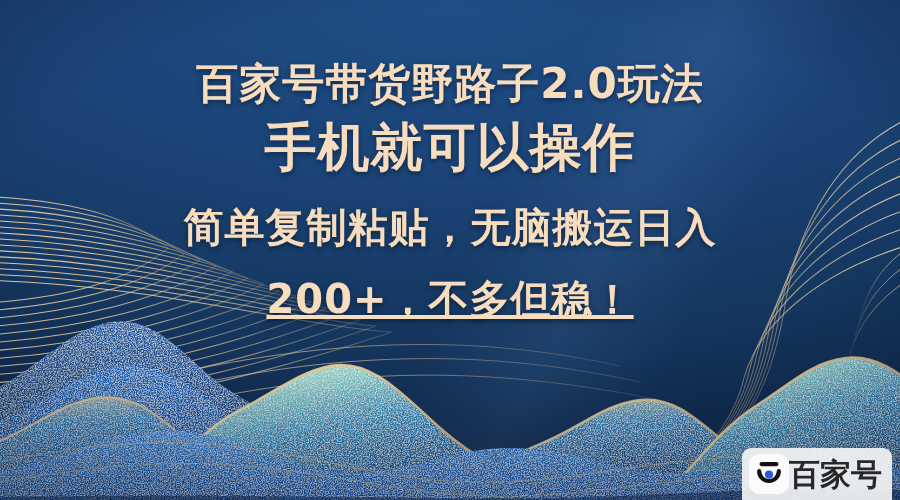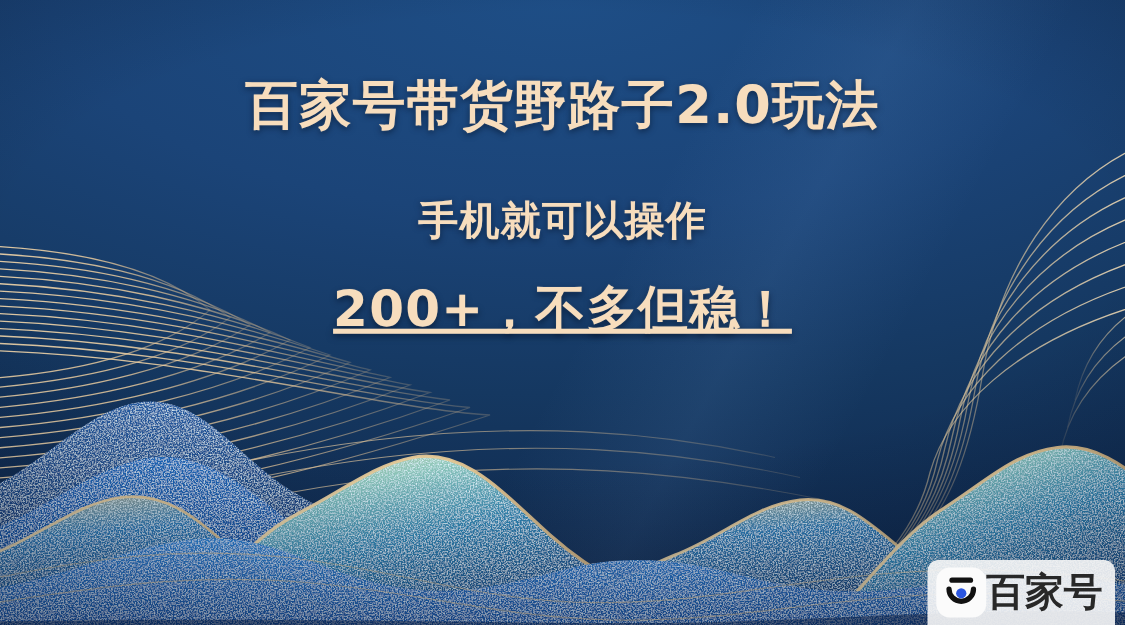--- a/index.html
+++ b/index.html
@@ -40,21 +40,21 @@
   }
   .line{
     font-family:"DejaVu Sans","Liberation Sans",sans-serif;
     font-weight:700;
     color:#f7ddbd;
     letter-spacing:1px;
     white-space:nowrap;
     text-shadow:0 2px 5px rgba(4,16,38,.60), 0 0 1px rgba(255,240,220,.35);
   }
   .l1{font-size:42px;line-height:52px;}
-  .l2{font-size:32px;line-height:50px;margin-top:41px;}
+  .l2{font-size:52px;line-height:50px;margin-top:12px;}
   .l3{font-size:40px;line-height:50px;margin-top:30px;}
   .l4{font-size:40px;line-height:50px;margin-top:22px;text-decoration:underline;}
 
   
   .logo{
     position:absolute;right:8px;bottom:0;
     display:flex;align-items:center;gap:0;
     padding:6px 10px 6px 7px;
     background:rgba(247,247,247,.90);
     border-radius:9px 9px 0 0;
@@ -232,20 +232,21 @@
 
     <path d="M-40,500 L940,500 L940,492 C 820,484 700,494 560,498
              C 400,500 200,492 -40,498 Z" fill="#0c2450" opacity=".5"></path>
   </svg>
 
   <div class="vignette"></div>
 
   <div class="copy">
     <div class="line l1">百家号带货野路子2.0玩法</div>
     <div class="line l2">手机就可以操作</div>
+    <div class="line l3">简单复制粘贴，无脑搬运日入</div>
     <div class="line l4">200+，不多但稳！</div>
   </div>
 
   <div class="logo">
     <div class="logo-badge">
       <svg width="34" height="34" viewBox="0 0 34 34">
         <rect x="7.5" y="5" width="19" height="4.2" rx="2.1" fill="#111111"></rect>
         <path d="M7.2 14.2 a9.8 9.8 0 0 0 19.6 0" fill="none" stroke="#111111" stroke-width="4.2" stroke-linecap="round"></path>
         <circle cx="17" cy="17.6" r="4.1" fill="#2b56e0"></circle>
       </svg>

